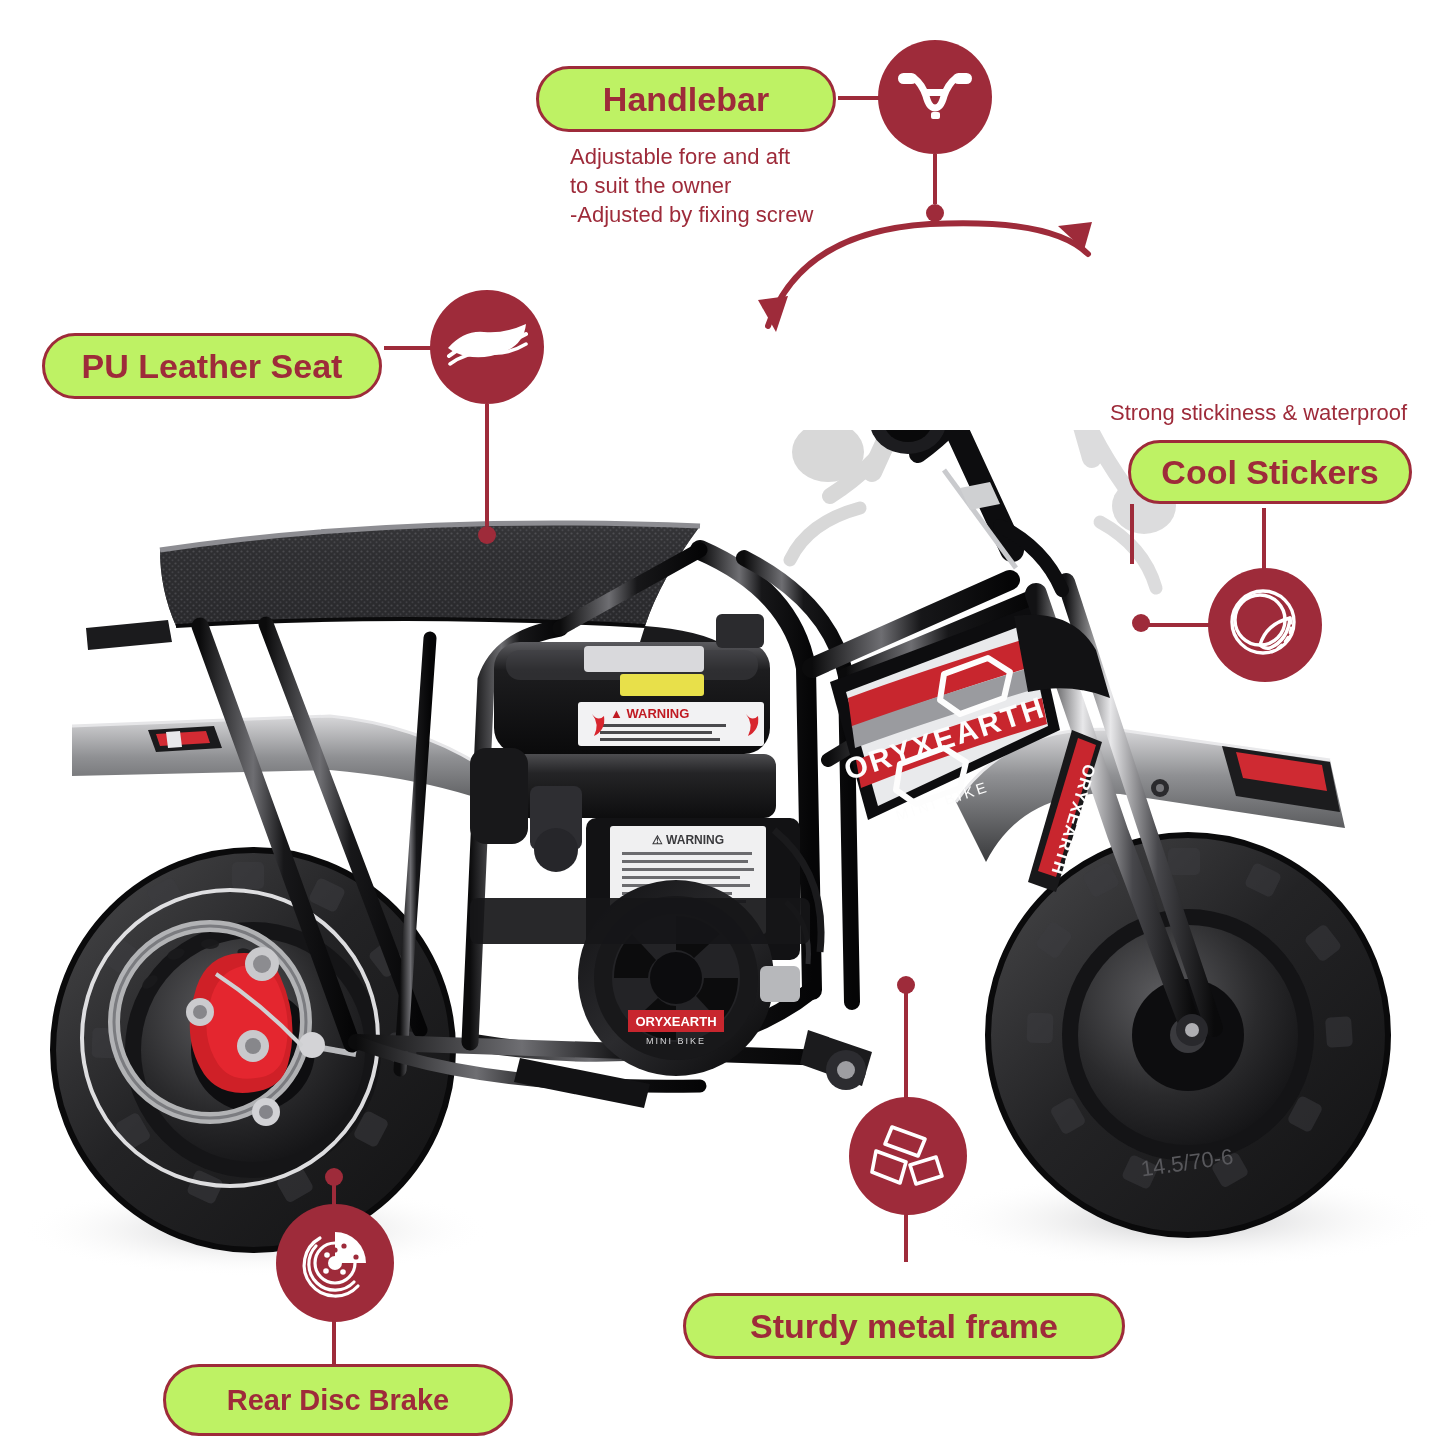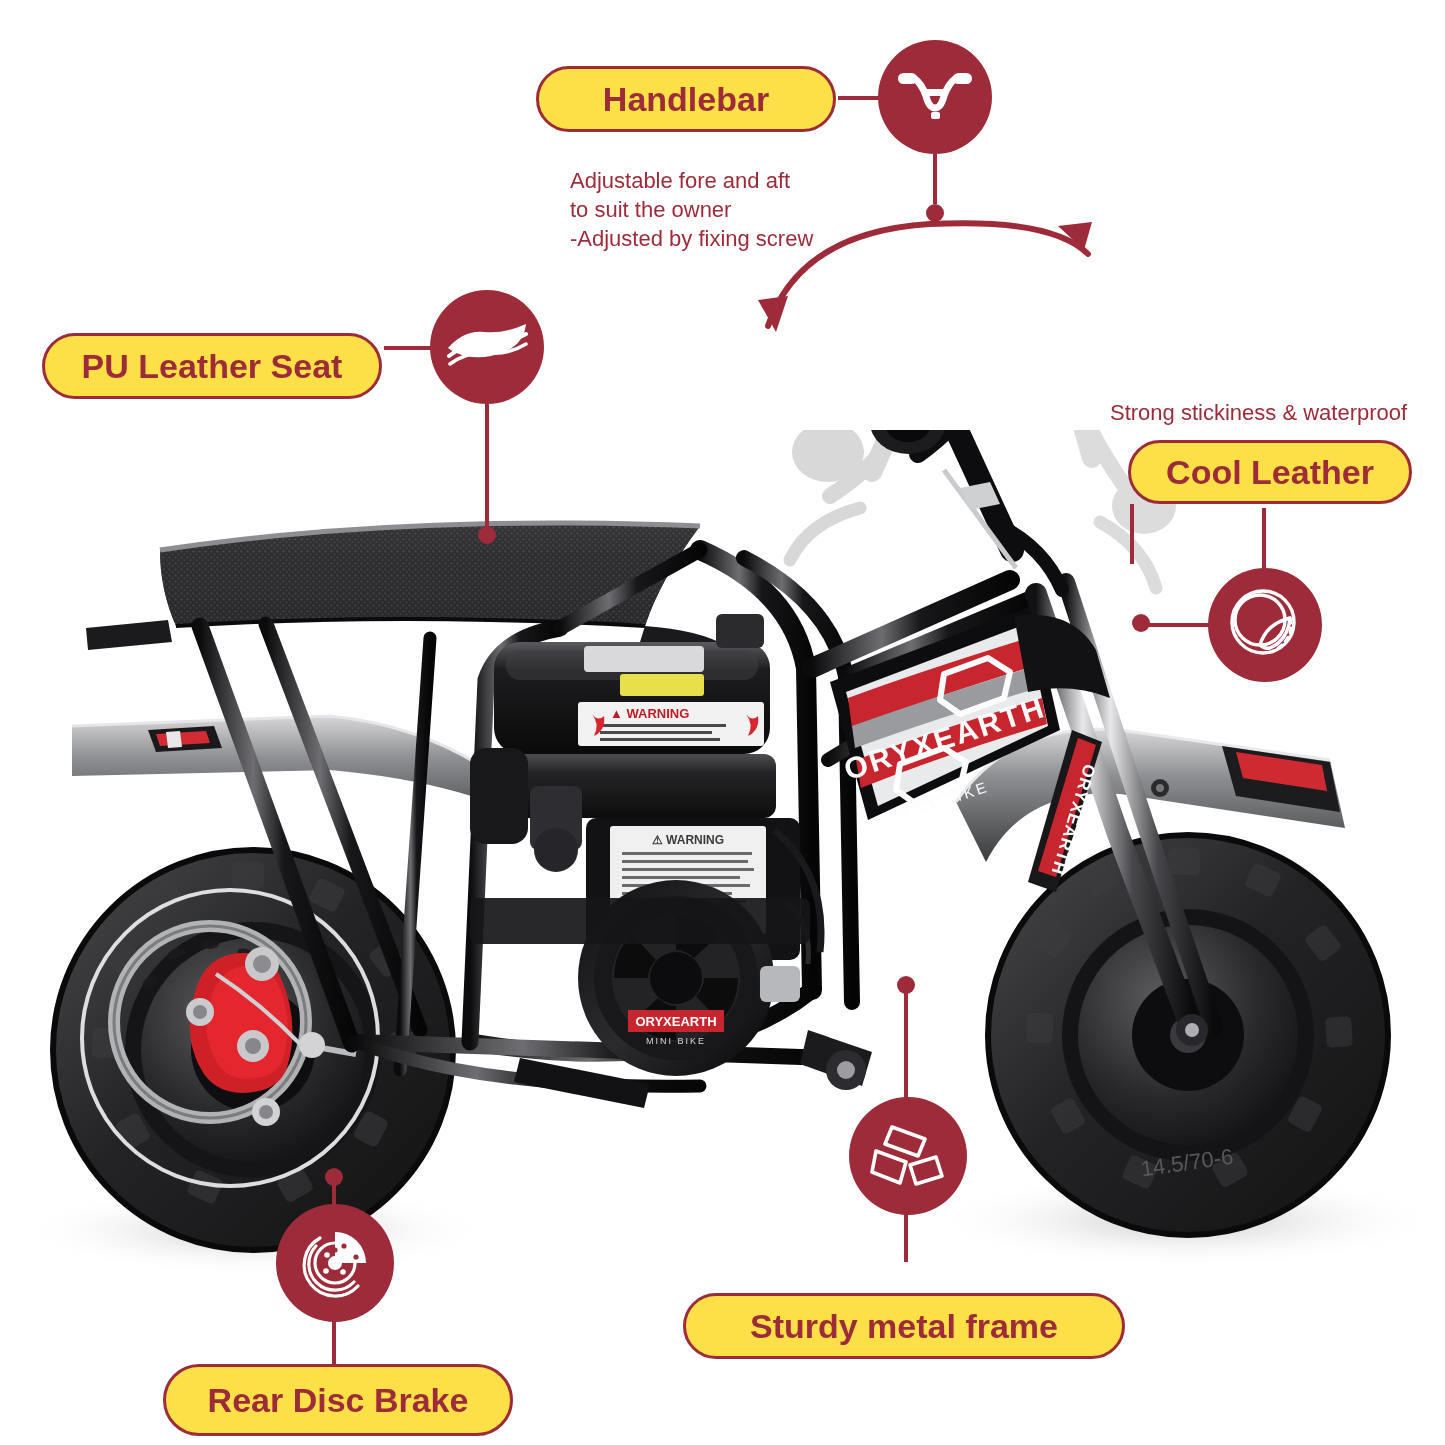--- a/index.html
+++ b/index.html
@@ -7,21 +7,21 @@
   #stage{position:relative;width:1445px;height:1445px;background:#ffffff;overflow:hidden;}
 
   
   .pill{
     position:absolute;
     display:flex;align-items:center;justify-content:center;
     border:3px solid #9e2b3a;
     border-radius:999px;
     color:#9e2b3a;
     font-weight:bold;
-    background:#fde047;
+    background:#bef264;
     white-space:nowrap;
     box-sizing:border-box;
     z-index:40;
   }
   .sub{
     position:absolute;color:#9e2b3a;line-height:1.32;z-index:40;
     white-space:pre-line;
   }
 
   
@@ -344,21 +344,21 @@
       <ellipse cx="908" cy="-8" rx="24" ry="20" fill="#09090a"></ellipse>
       <path d="M1000 96 Q1044 118 1062 160" stroke="#0d0d0f" stroke-width="14" fill="none" stroke-linecap="round"></path>
       <path d="M944 40 L1016 138" stroke="#c9cacd" stroke-width="5" fill="none"></path>
       <path d="M960 58 l30 -6 l10 22 l-30 6 Z" fill="#cfd0d2"></path>
     </g>
   </svg>
 
   <div class="pill" style="left:536px;top:66px;width:300px;height:66px;font-size:34px;">
     <span>Handlebar</span>
   </div>
-  <div class="sub" style="left:570px;top:142px;width:380px;font-size:22px;margin-top:24px;">Adjustable fore and aft
+  <div class="sub" style="left:570px;top:142px;width:380px;font-size:22px;">Adjustable fore and aft
 to suit the owner
 -Adjusted by fixing screw</div>
   <div class="ln h" style="left:838px;top:96px;width:44px;"></div>
   <div class="disc" style="left:878px;top:40px;width:114px;height:114px;">
     <svg width="74" height="54" viewBox="0 0 74 54">
       <rect x="0" y="3" width="19" height="11" rx="5.5" fill="#fff"></rect>
       <rect x="55" y="3" width="19" height="11" rx="5.5" fill="#fff"></rect>
       <path d="M16 8 Q24 14 28 26 Q31 38 37 38 Q43 38 46 26 Q50 14 58 8" fill="none" stroke="#fff" stroke-width="7" stroke-linecap="round" stroke-linejoin="round"></path>
       <rect x="27" y="19" width="20" height="7" rx="2" fill="#fff"></rect>
       <rect x="33" y="42" width="9" height="7" rx="2" fill="#fff"></rect>
@@ -376,21 +376,21 @@
       <path d="M2 30 Q18 12 38 14 Q58 16 80 6 Q78 26 58 34 Q38 42 20 38 Q10 36 2 30 Z" fill="#fff"></path>
       <path d="M3 38 Q20 24 40 26 Q60 28 80 16" fill="none" stroke="#fff" stroke-width="4" stroke-linecap="round"></path>
       <path d="M4 46 Q22 33 42 35 Q62 37 80 26" fill="none" stroke="#fff" stroke-width="3.5" stroke-linecap="round"></path>
     </svg>
   </div>
   <div class="ln v" style="left:485px;top:404px;height:122px;"></div>
   <div class="dot" style="left:478px;top:526px;"></div>
 
   <div class="sub" style="left:1110px;top:398px;width:350px;font-size:22px;">Strong stickiness &amp; waterproof</div>
   <div class="pill" style="left:1128px;top:440px;width:284px;height:64px;font-size:34px;">
-    <span>Cool Leather</span>
+    <span>Cool Stickers</span>
   </div>
   <div class="elbow" style="left:1130px;top:504px;width:130px;height:60px;border-right:none;border-top:none;border-bottom:none;border-bottom-left-radius:0;"></div>
   <div class="ln v" style="left:1262px;top:508px;height:62px;"></div>
   <div class="disc" style="left:1208px;top:568px;width:114px;height:114px;">
     <svg width="78" height="78" viewBox="0 0 78 78">
       <circle cx="37" cy="36" r="31" fill="none" stroke="#fff" stroke-width="3.4"></circle>
       <circle cx="34" cy="34" r="25" fill="none" stroke="#fff" stroke-width="3.4"></circle>
       <path d="M34 59 Q40 38 64 32 Q62 54 44 62 Q38 63 34 59 Z" fill="none" stroke="#fff" stroke-width="3.4" stroke-linejoin="round"></path>
       <path d="M64 32 Q70 52 46 66" fill="none" stroke="#fff" stroke-width="3" stroke-dasharray="5 5" stroke-linecap="round"></path>
     </svg>
@@ -430,21 +430,21 @@
         <circle cx="31" cy="31" r="2.8"></circle>
           <circle cx="48" cy="33" r="2.8"></circle>
         <circle cx="30" cy="47" r="2.8"></circle>
           <circle cx="47" cy="48" r="2.8"></circle>
       </g>
       <path d="M24 14 A31 31 0 1 0 62 62" fill="none" stroke="#fff" stroke-width="3.2" stroke-linecap="round"></path>
       <path d="M20 22 A26 26 0 1 0 58 58" fill="none" stroke="#fff" stroke-width="3.2" stroke-linecap="round"></path>
     </svg>
   </div>
   <div class="ln v" style="left:332px;top:1320px;height:44px;"></div>
-  <div class="pill" style="left:163px;top:1364px;width:350px;height:72px;font-size:34px;justify-content:center;">
+  <div class="pill" style="left:163px;top:1364px;width:350px;height:72px;font-size:29px;justify-content:center;">
     <span>Rear Disc Brake</span>
   </div>
 
   <svg style="position:absolute;left:740px;top:208px;width:380px;height:130px;z-index:35;" viewBox="0 0 380 130">
     <path d="M28 118 Q60 24 190 16 Q312 10 348 46" fill="none" stroke="#9e2b3a" stroke-width="6" stroke-linecap="round"></path>
     <path d="M36 124 L18 92 L48 88 Z" fill="#9e2b3a"></path>
     <path d="M344 42 L318 18 L352 14 Z" fill="#9e2b3a"></path>
   </svg>
 
 </div>

